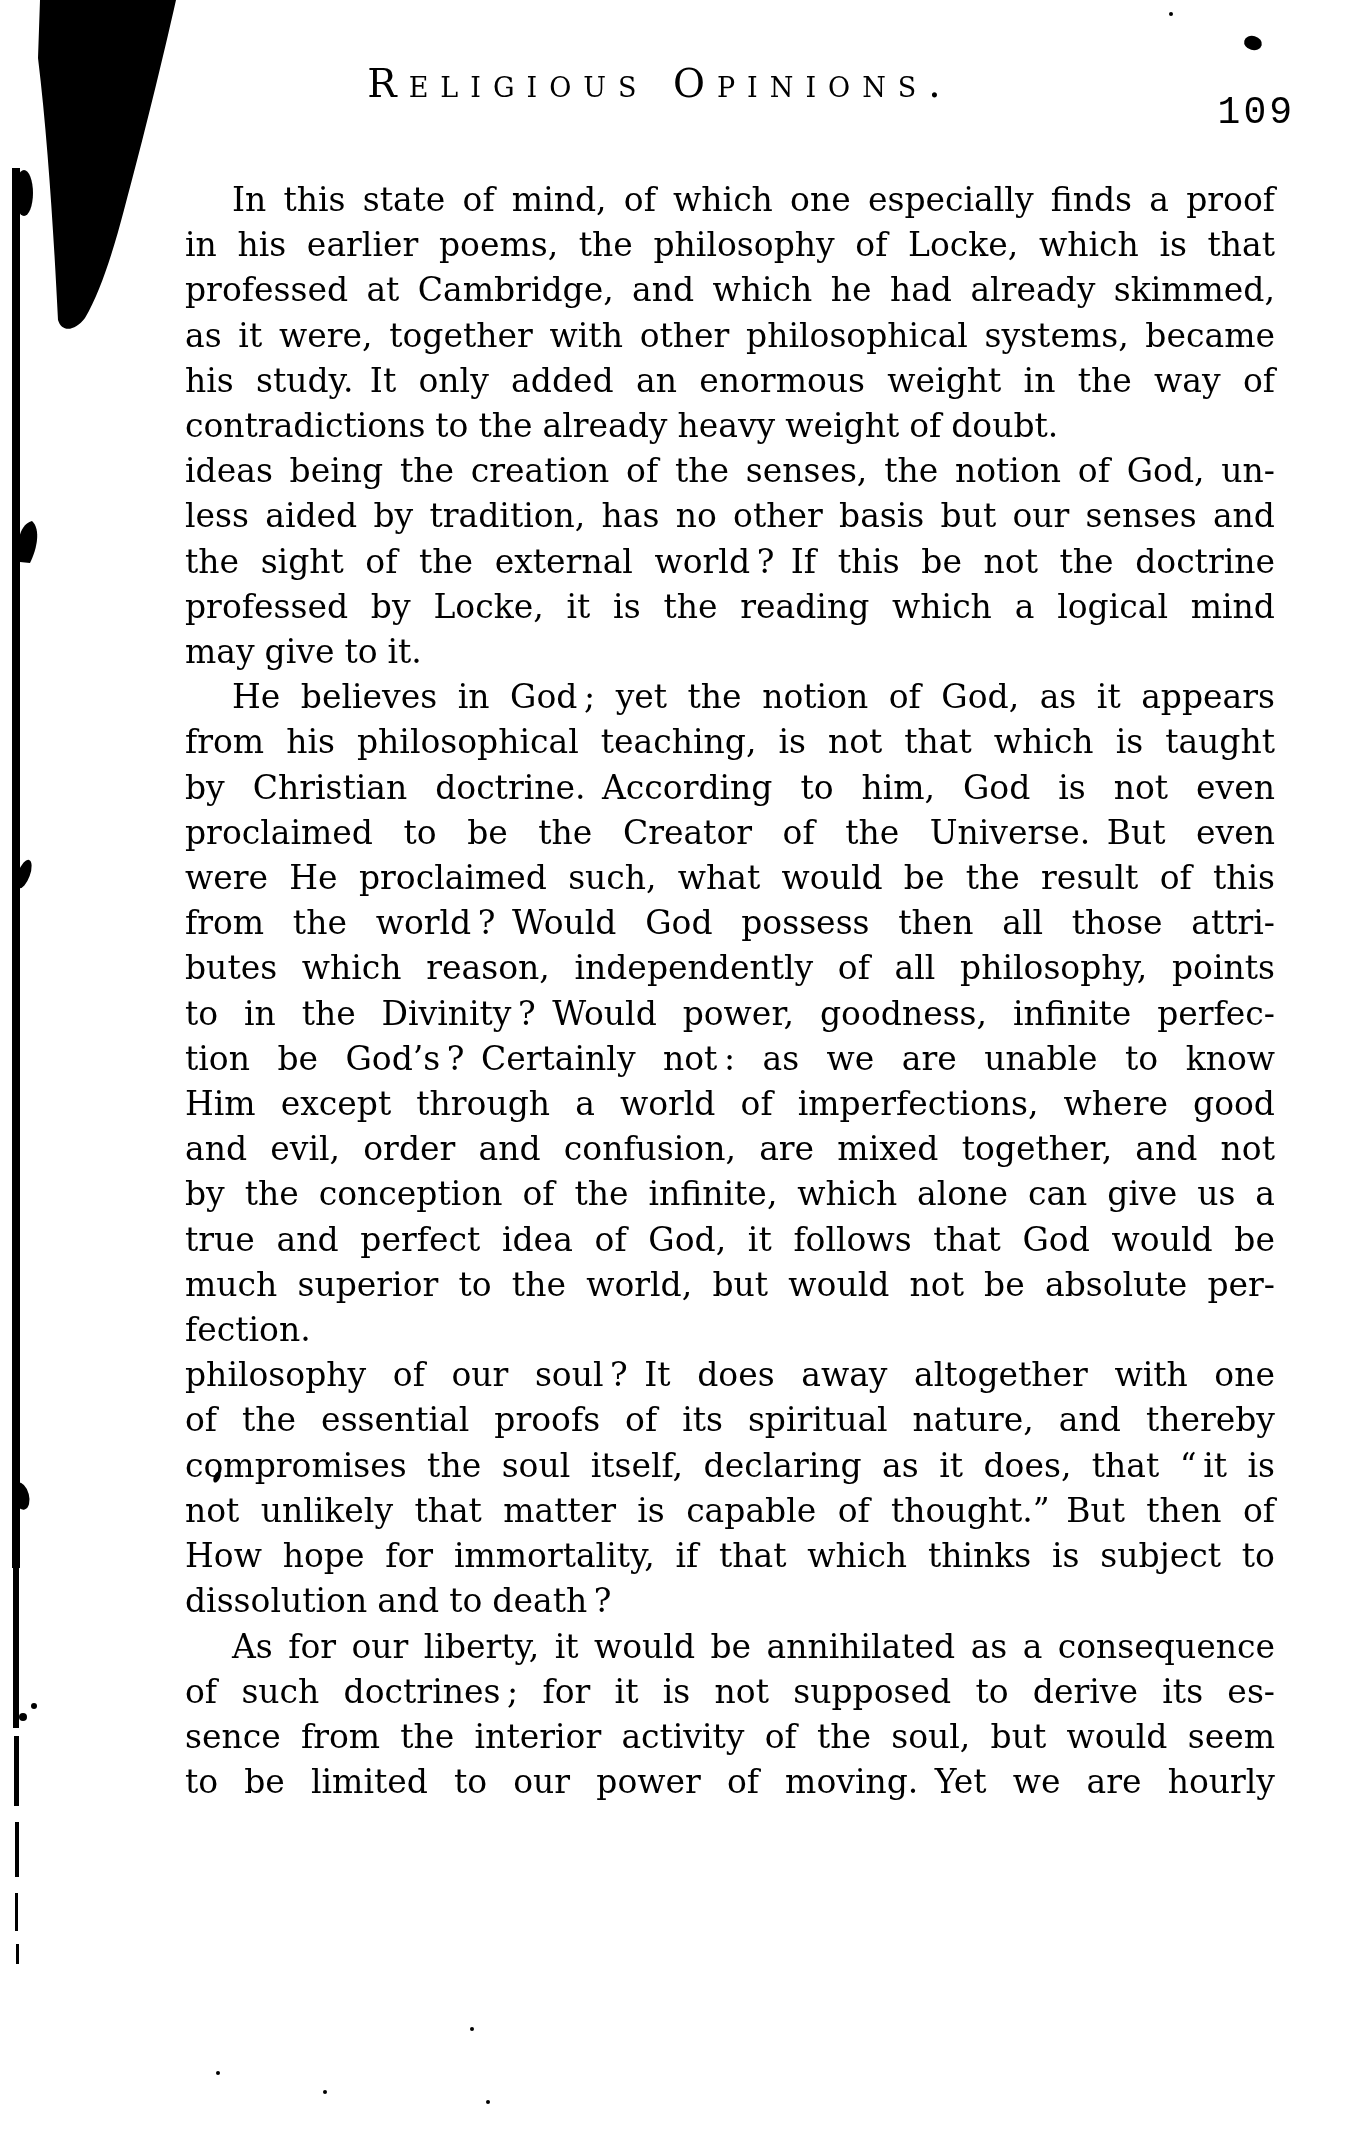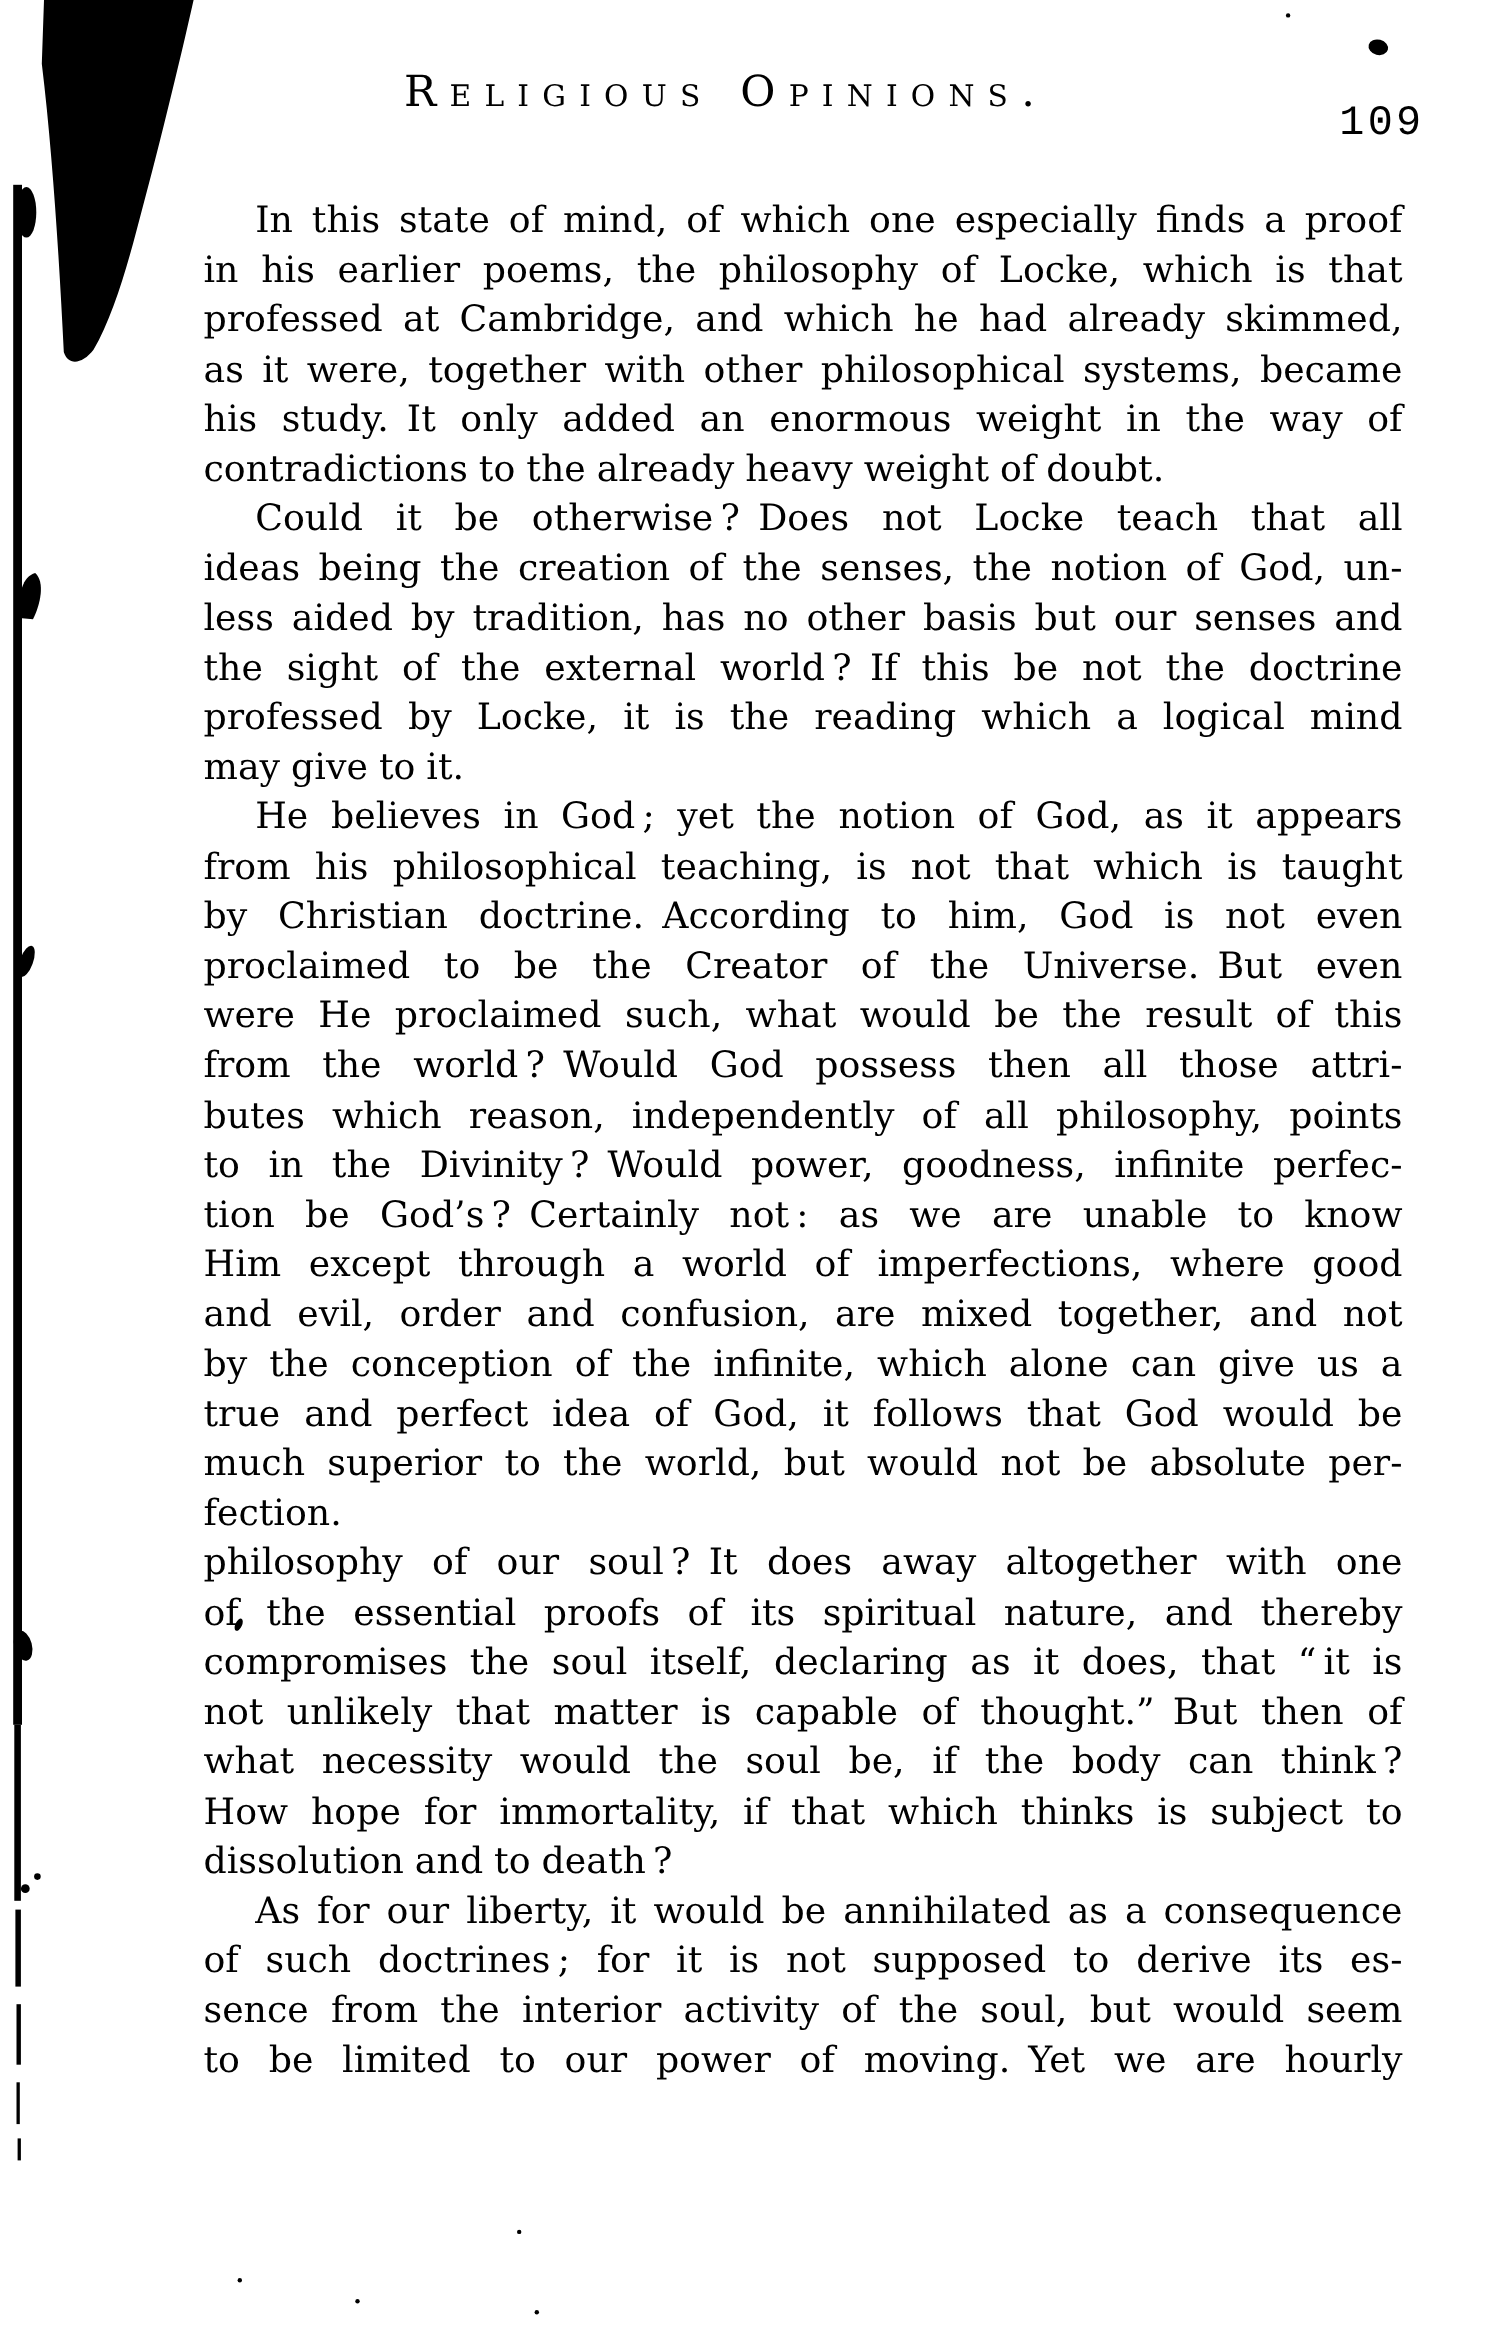--- a/index.html
+++ b/index.html
@@ -72,21 +72,20 @@
     <div class="para">
       <div class="ln first">In this state of mind, of which one especially finds a proof</div>
       <div class="ln">in his earlier poems, the philosophy of Locke, which is that</div>
       <div class="ln">professed at Cambridge, and which he had already skimmed,</div>
       <div class="ln">as it were, together with other philosophical systems, became</div>
       <div class="ln">his study. It only added an enormous weight in the way of</div>
       <div class="ln last">contradictions to the already heavy weight of doubt.</div>
     </div>
 
     <div class="para">
-      <div class="ln first">Could it be otherwise ? Does not Locke teach that all</div>
       <div class="ln">ideas being the creation of the senses, the notion of God, un-</div>
       <div class="ln">less aided by tradition, has no other basis but our senses and</div>
       <div class="ln">the sight of the external world ? If this be not the doctrine</div>
       <div class="ln">professed by Locke, it is the reading which a logical mind</div>
       <div class="ln last">may give to it.</div>
     </div>
 
     <div class="para">
       <div class="ln first">He believes in God ; yet the notion of God, as it appears</div>
       <div class="ln">from his philosophical teaching, is not that which is taught</div>
@@ -103,21 +102,20 @@
       <div class="ln">true and perfect idea of God, it follows that God would be</div>
       <div class="ln">much superior to the world, but would not be absolute per-</div>
       <div class="ln last">fection.</div>
     </div>
 
     <div class="para">
       <div class="ln">philosophy of our soul ? It does away altogether with one</div>
       <div class="ln">of the essential proofs of its spiritual nature, and thereby</div>
       <div class="ln">compromises the soul itself, declaring as it does, that “ it is</div>
       <div class="ln">not unlikely that matter is capable of thought.” But then of</div>
-      <div class="ln">what necessity would the soul be, if the body can think ?</div>
       <div class="ln">How hope for immortality, if that which thinks is subject to</div>
       <div class="ln last">dissolution and to death ?</div>
     </div>
 
     <div class="para">
       <div class="ln first">As for our liberty, it would be annihilated as a consequence</div>
       <div class="ln">of such doctrines ; for it is not supposed to derive its es-</div>
       <div class="ln">sence from the interior activity of the soul, but would seem</div>
       <div class="ln">to be limited to our power of moving. Yet we are hourly</div>
     </div>

